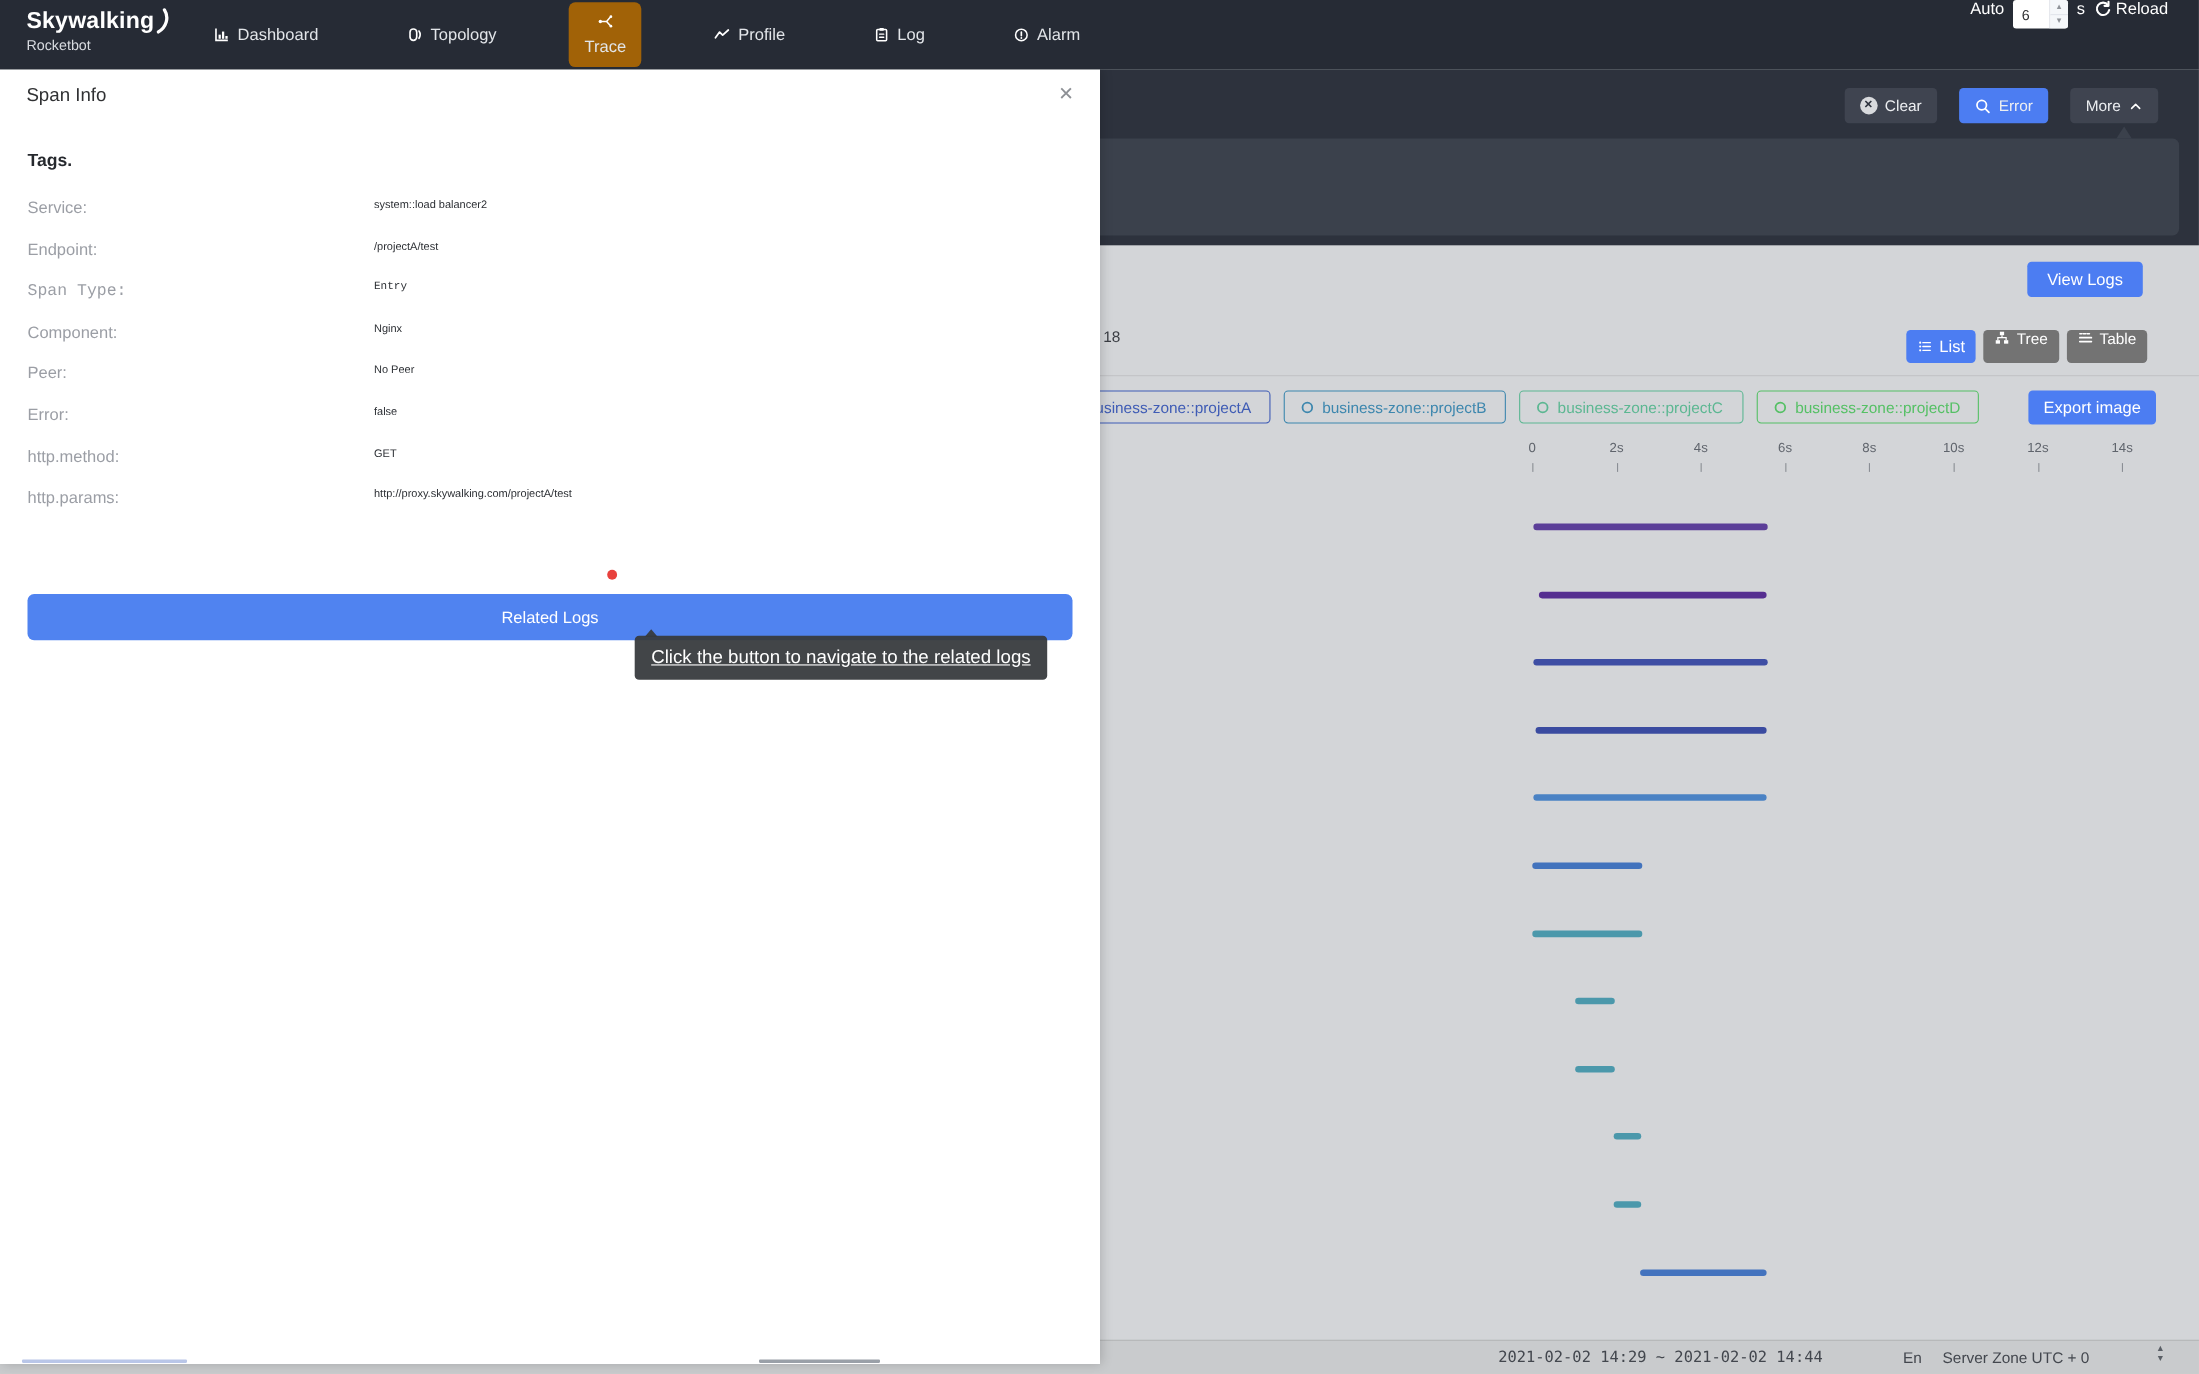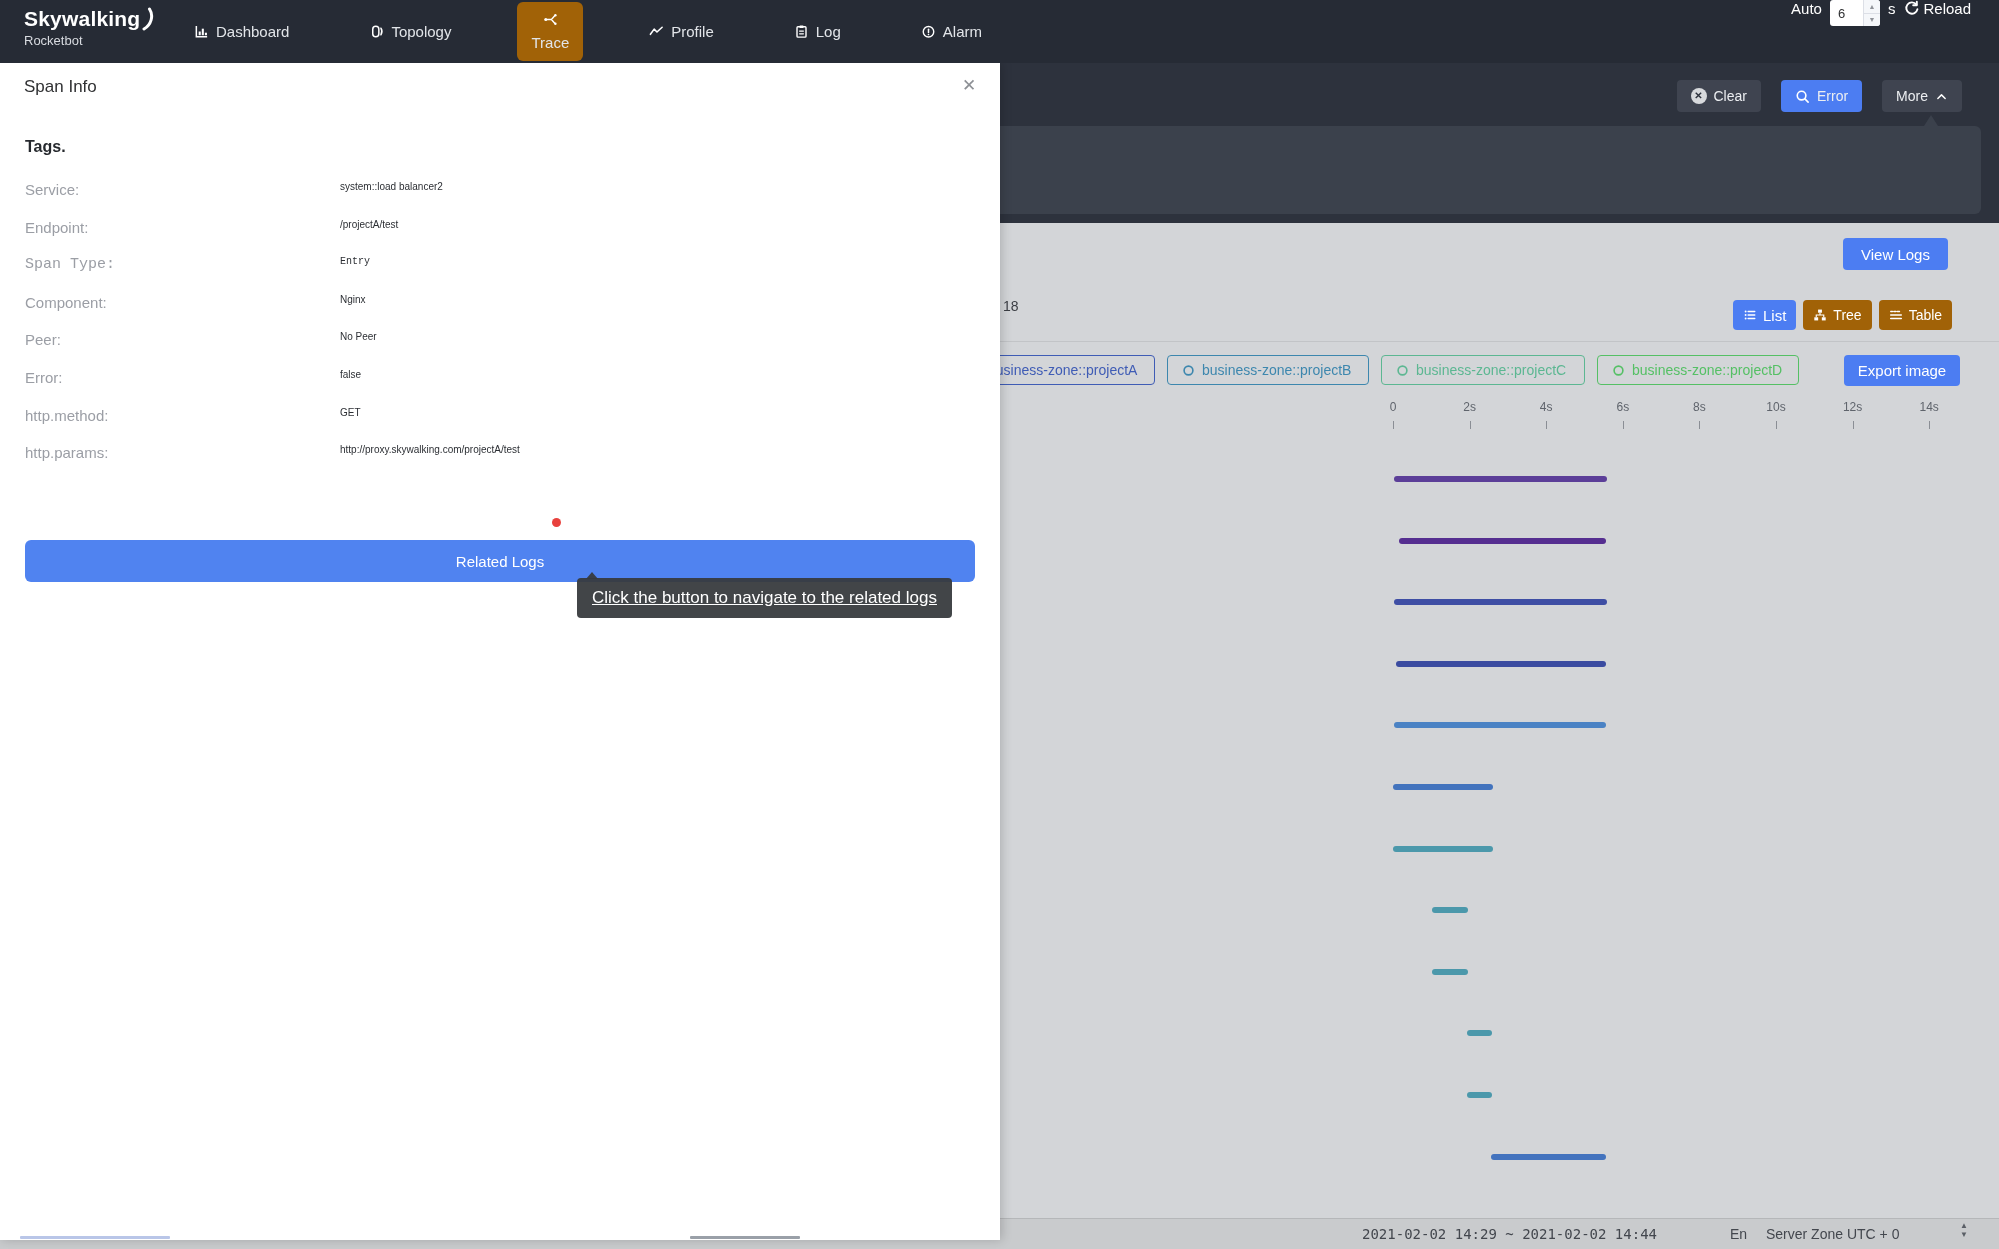--- a/index.html
+++ b/index.html
@@ -30,21 +30,21 @@
   .fbtn { height:32px; display:flex; align-items:center; gap:7px; padding:0 14px; border-radius:4px; font-size:14px; color:#eceef1; cursor:pointer; }
   .fbtn.dark { background:#3f4450; }
   .fbtn.blue { background:#4c7df2; }
   #clear-circle { width:16px; height:16px; border-radius:50%; background:#d8dadd; color:#2d323d; font-size:10px; line-height:16px; text-align:center; font-weight:bold; }
   #more-panel { position:absolute; left:990px; top:63px; width:991px; height:88px; background:#3b414c; border-radius:6px; }
   #more-arrow { position:absolute; left:1924px; top:52px; width:0; height:0; border-left:7px solid transparent; border-right:7px solid transparent; border-bottom:11px solid #3b414c; }
 
   
   #trace-area { left:0; top:223px; width:1999px; height:995px; background:#d3d5d8; z-index:0; }
   .btn-blue { background:#4c7df2; color:#fff; border:none; border-radius:4px; font-size:15px; font-family:inherit; cursor:pointer; display:flex; align-items:center; justify-content:center; gap:6px; }
-  .btn-gray { background:#a16207; color:#fff; border:none; border-radius:4px; font-size:14px; font-family:inherit; cursor:pointer; display:flex; align-items:center; justify-content:center; gap:6px; }
+  .btn-gray { background:#737373; color:#fff; border:none; border-radius:4px; font-size:14px; font-family:inherit; cursor:pointer; display:flex; align-items:flex-start; justify-content:center; gap:6px; }
   #view-logs { left:1843px; top:15px; width:105px; height:32px; }
   #clipped-18 { left:1003px; top:75px; font-size:14px; color:#3b3e44; }
   #view-modes { left:1733px; top:77px; display:flex; gap:7px; }
   .vm-btn { height:30px; padding:0 10px; }
   #trace-divider { left:0; top:118px; width:1999px; height:1px; background:#c2c4c7; }
   #tags-row { left:0; top:132px; width:1999px; height:30px; }
   .tag-pill { position:absolute; top:0; height:30px; border:1px solid currentColor; border-radius:4px; display:flex; align-items:center; gap:7px; padding:0 14px; font-size:14px; background:transparent; white-space:nowrap; cursor:pointer; }
   .tag-pill svg { flex:none; }
   #export-image { left:1844px; top:132px; width:116px; height:31px; }
   #axis { left:0; top:0; }

